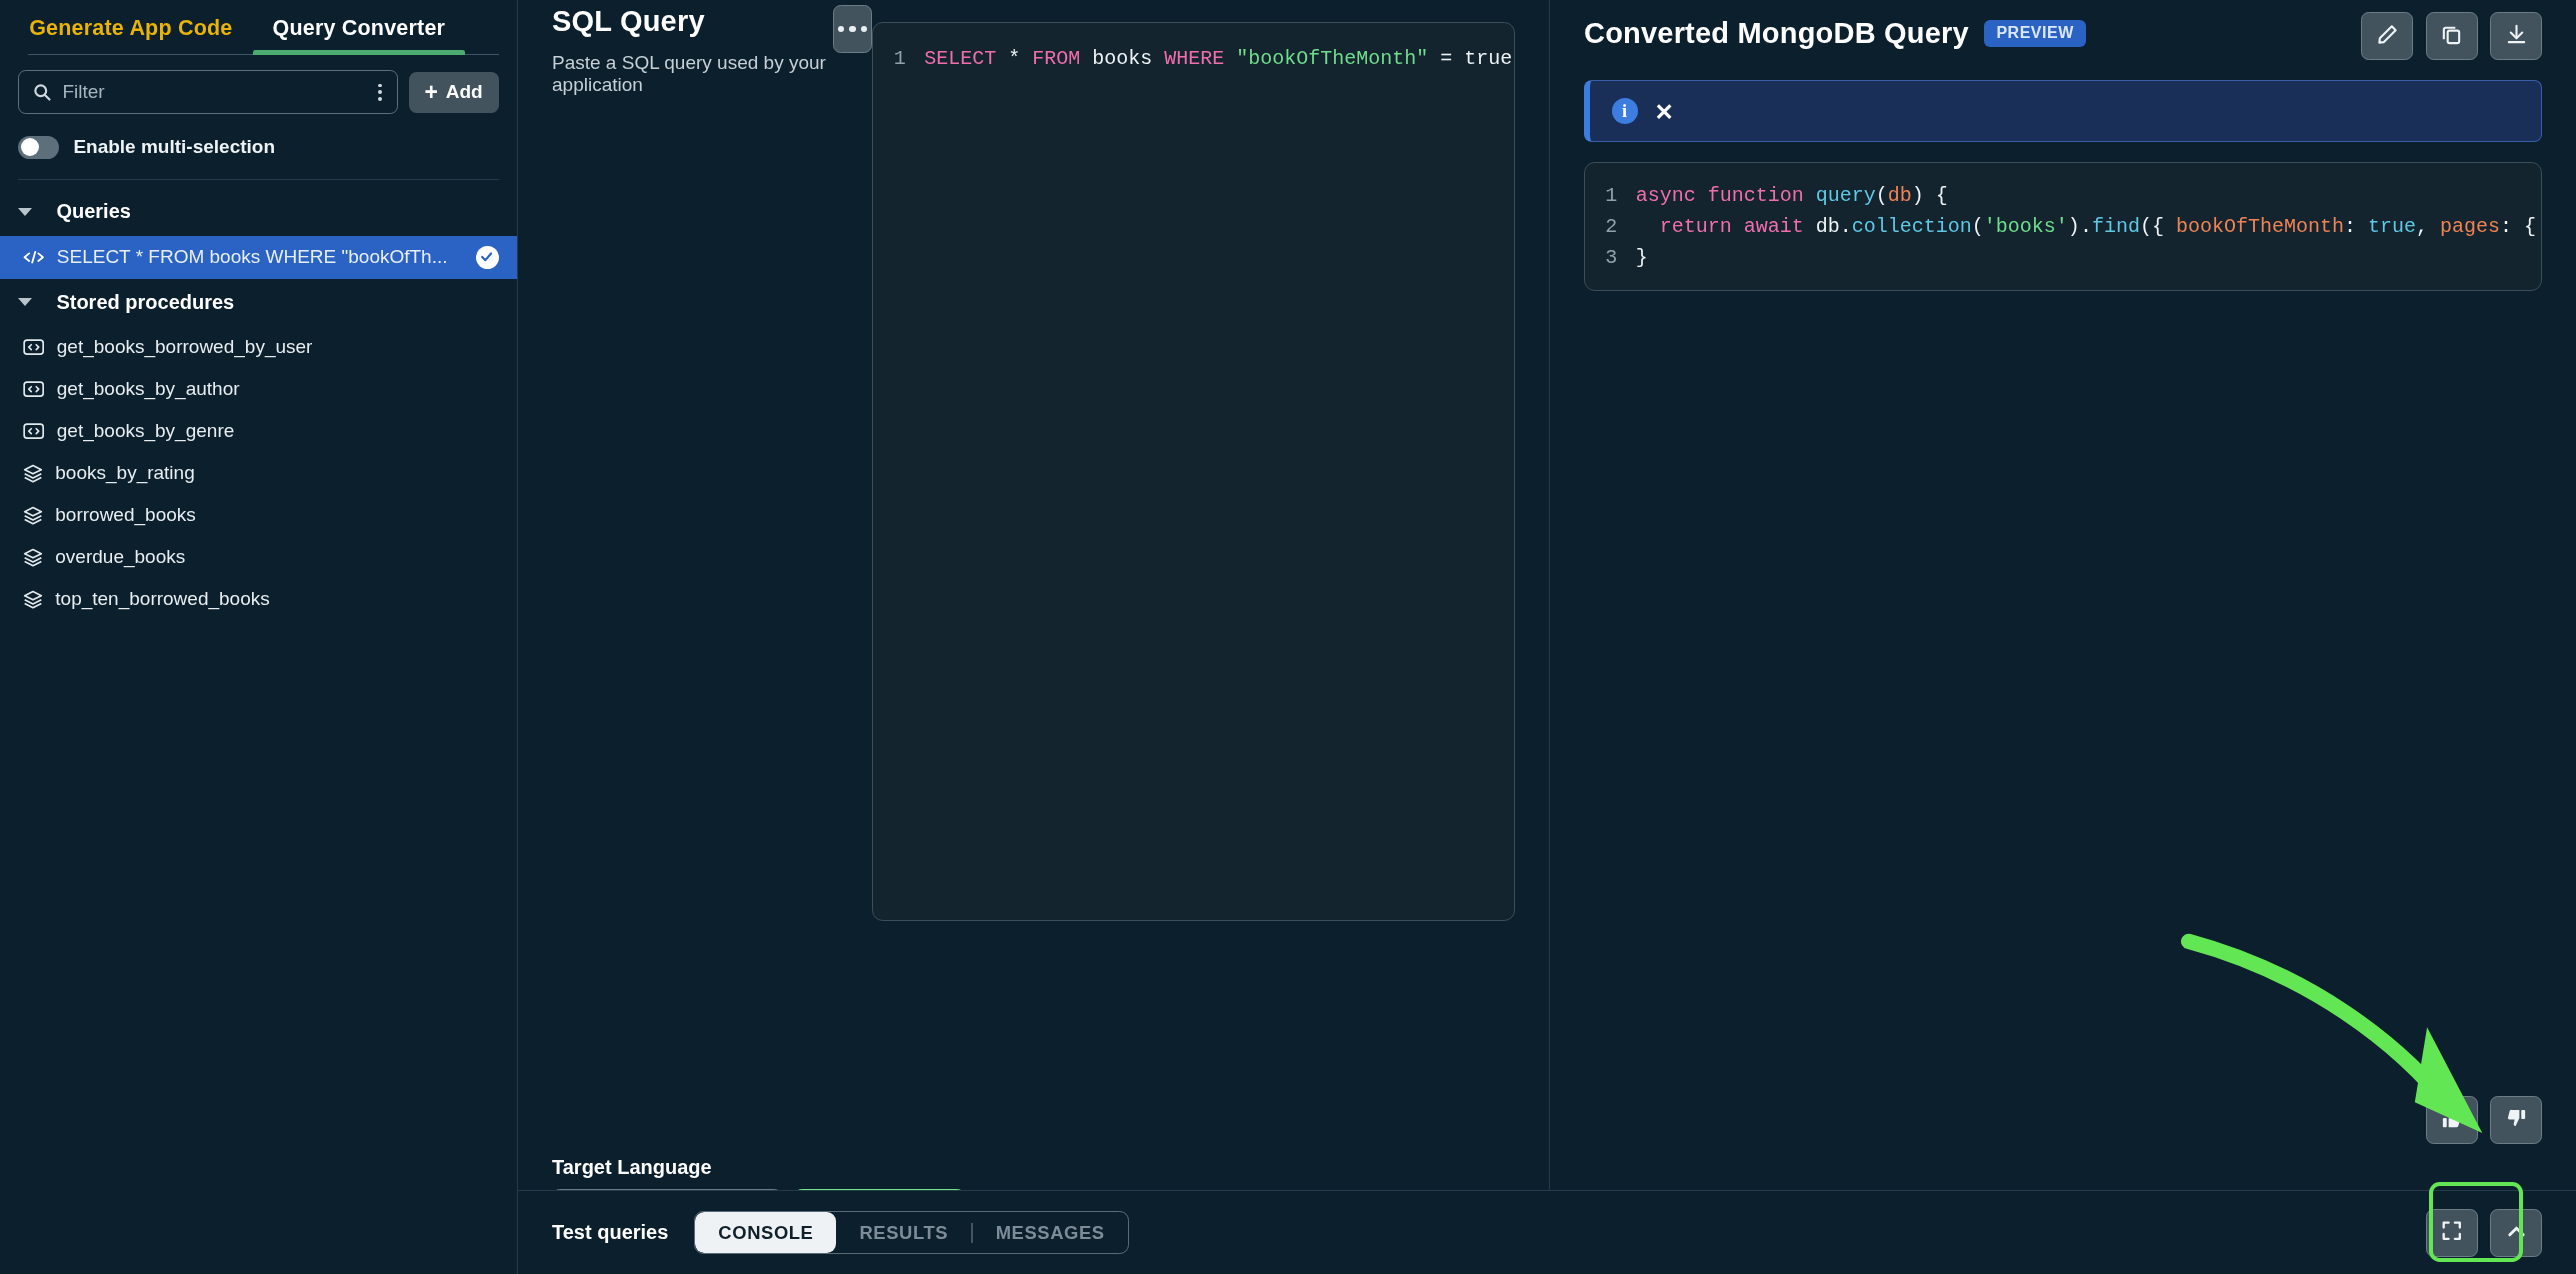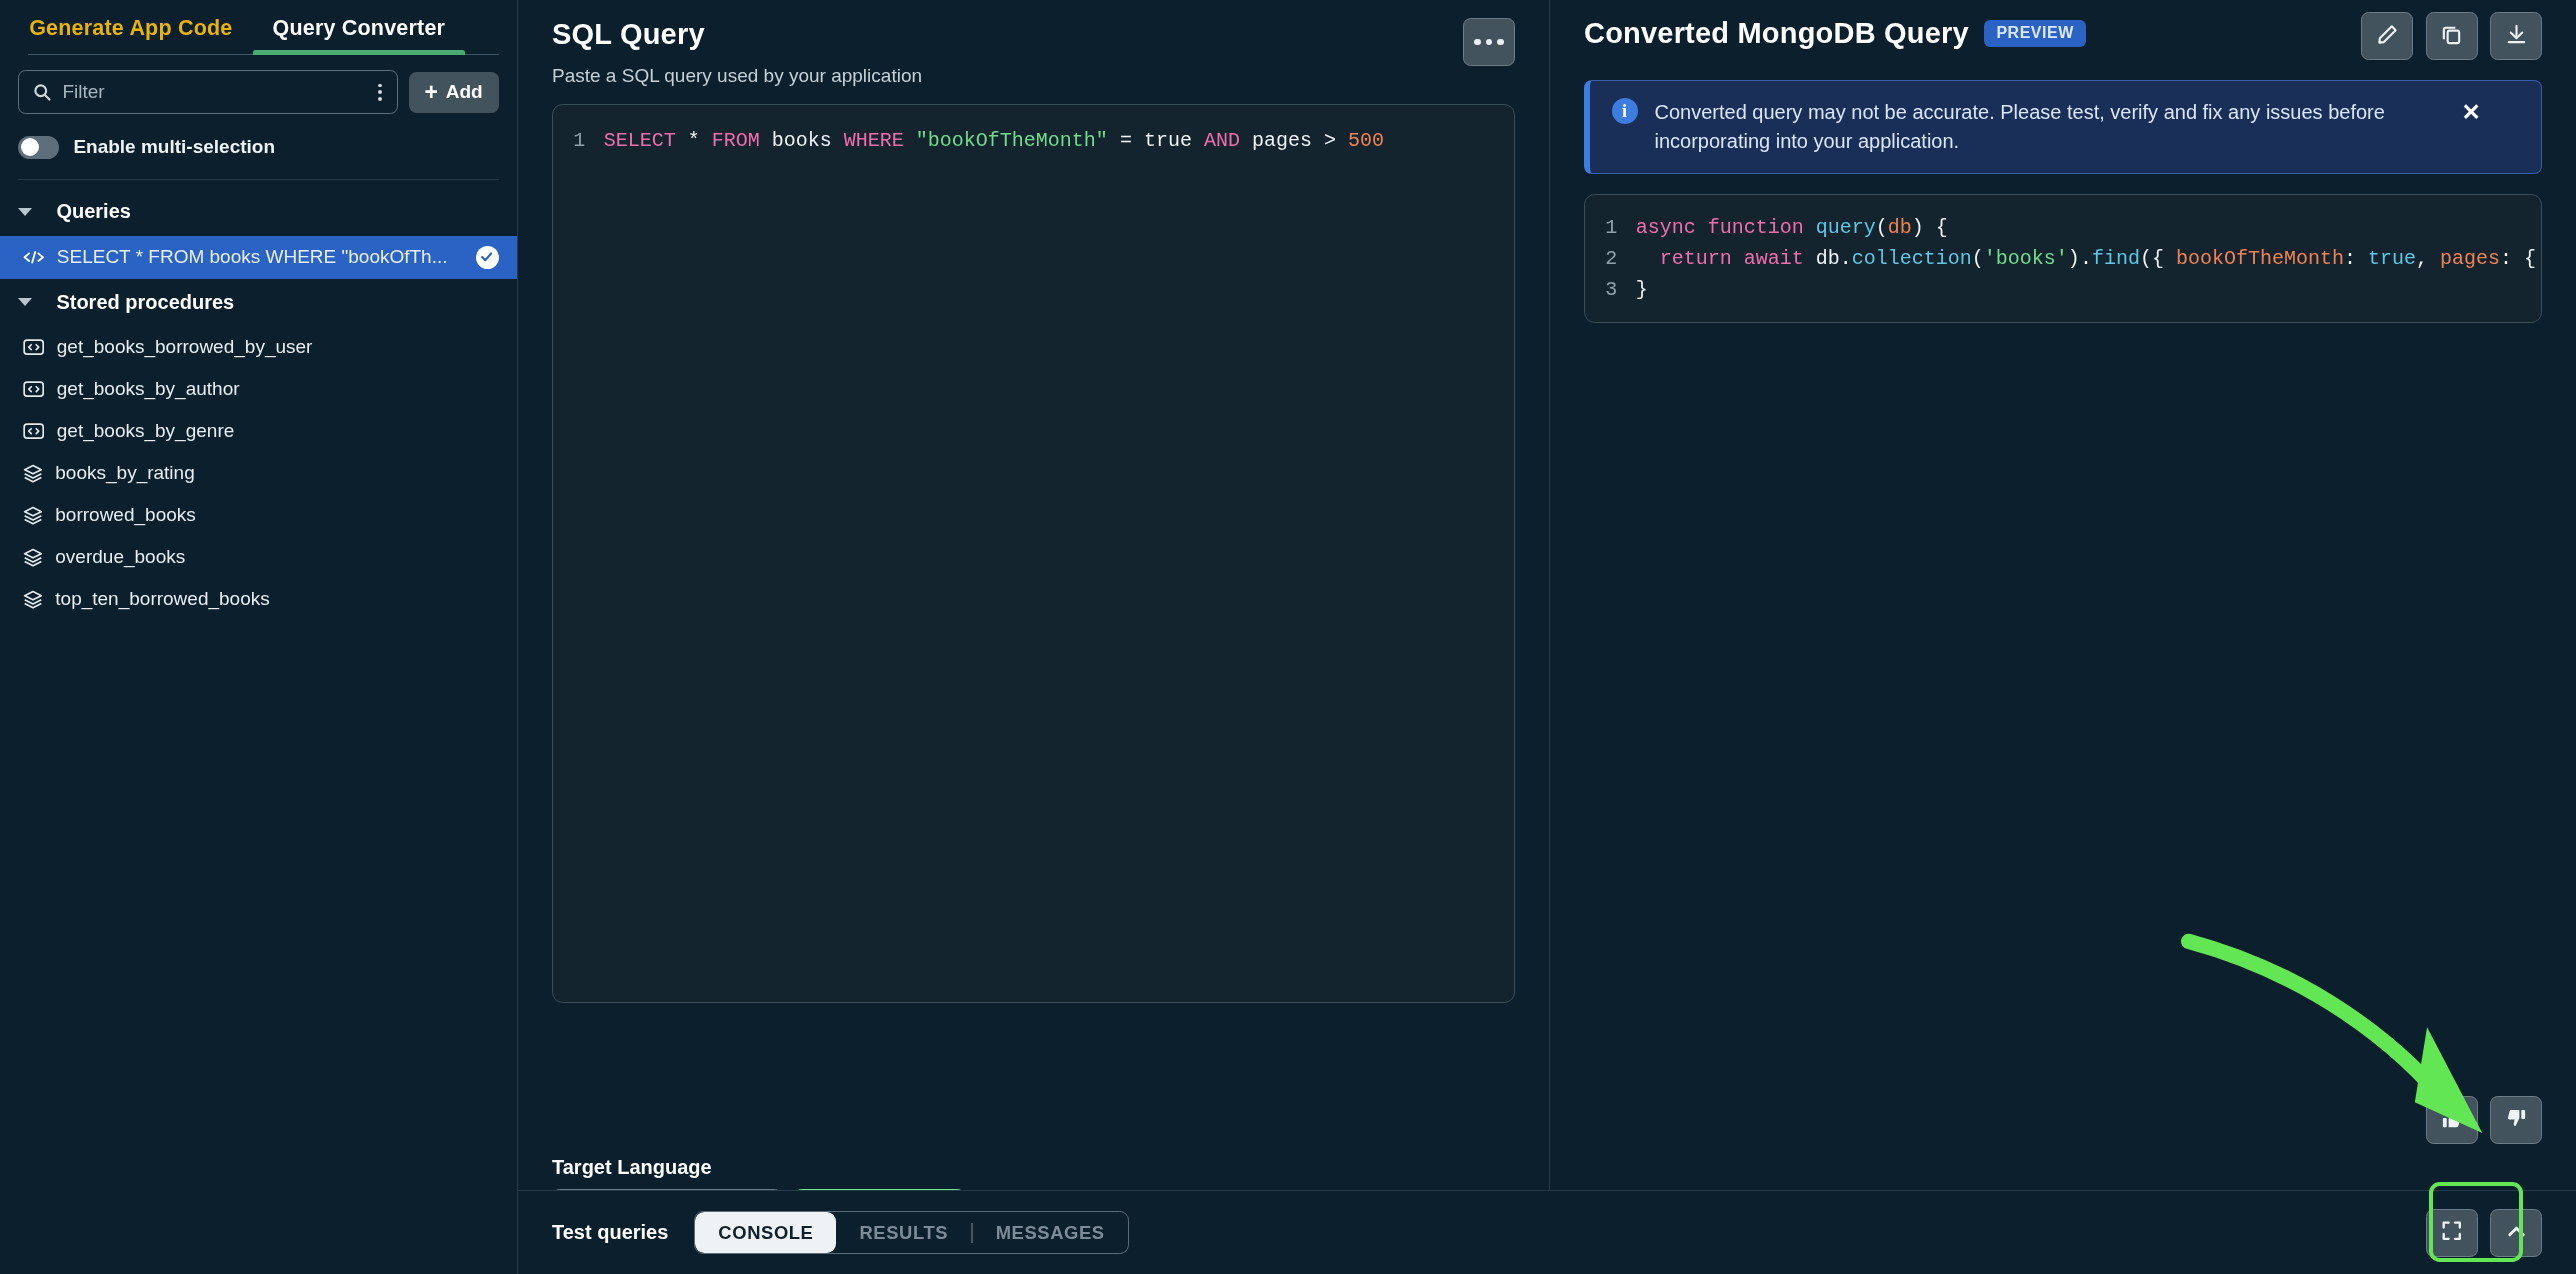--- a/index.html
+++ b/index.html
@@ -62,21 +62,21 @@
 
   .item { display:flex; align-items:center; gap:12.3px; padding: 10px 18.4px 10px 23px; cursor:pointer; font-size:19px; color:#e8eef1; }
   .item.selected { background:#2a63c4; }
   .item .txt { flex:1; white-space:nowrap; overflow:hidden; text-overflow:ellipsis; }
   .check { width:23px;height:23px;border-radius:50%;background:#fff;display:flex;align-items:center;justify-content:center;flex:0 0 23px;}
   .check svg { width:15.3px;height:15.3px; }
   .icon { flex:0 0 auto; display:flex; align-items:center; justify-content:center; }
 
   
   .center { flex: 1 1 auto; display:flex; flex-direction:column; min-width:0; position:relative; }
-  .center-top { flex:1 1 auto; padding: 18px 34px 0 34px; min-height:0; display:flex; flex-direction:column; }
+  .center-top { flex:1 1 auto; padding: 5px 34px 0 34px; min-height:0; display:flex; flex-direction:row; }
   .hdr-row { display:flex; align-items:flex-start; justify-content:space-between; }
   .panel-title { font-size:29px; font-weight:700; color:#ffffff; letter-spacing:0.2px; }
   .subtitle { font-size:19px; color:#c6d0d6; margin-top: 14px; }
   .iconbtn {
     background:#42535d; border:1.2px solid #6d7d87; border-radius:7.7px;
     width:52px; height:48px; display:flex; align-items:center; justify-content:center; cursor:pointer;
   }
   .dots { display:flex; gap:5.4px; }
   .dots i { width:6.1px;height:6.1px;border-radius:50%;background:#e9eff2;display:block;}
 
@@ -378,21 +378,20 @@
                 <polyline points="6,10 12,16 18,10"></polyline>
                 <line x1="4" y1="20" x2="20" y2="20"></line>
               </svg>
           </span>
         </div>
       </div>
     </div>
 
     <div class="banner">
       <span class="info-i">i</span>
-      <span class="banner-text">Converted query may not be accurate. Please test, verify and fix any issues before incorporating into your application.</span>
       <span class="bclose">✕</span>
     </div>
 
     <div class="mongo-editor">
       <div class="codeline">
         <span class="lineno">1</span>
         <span class="code-content"><span class="kw">async</span><span class="plain"> </span><span class="kw">function</span><span class="plain"> </span><span class="fn">query</span><span class="punc">(</span><span class="var">db</span><span class="punc">) {</span></span>
       </div>
       <div class="codeline">
         <span class="lineno">2</span>

